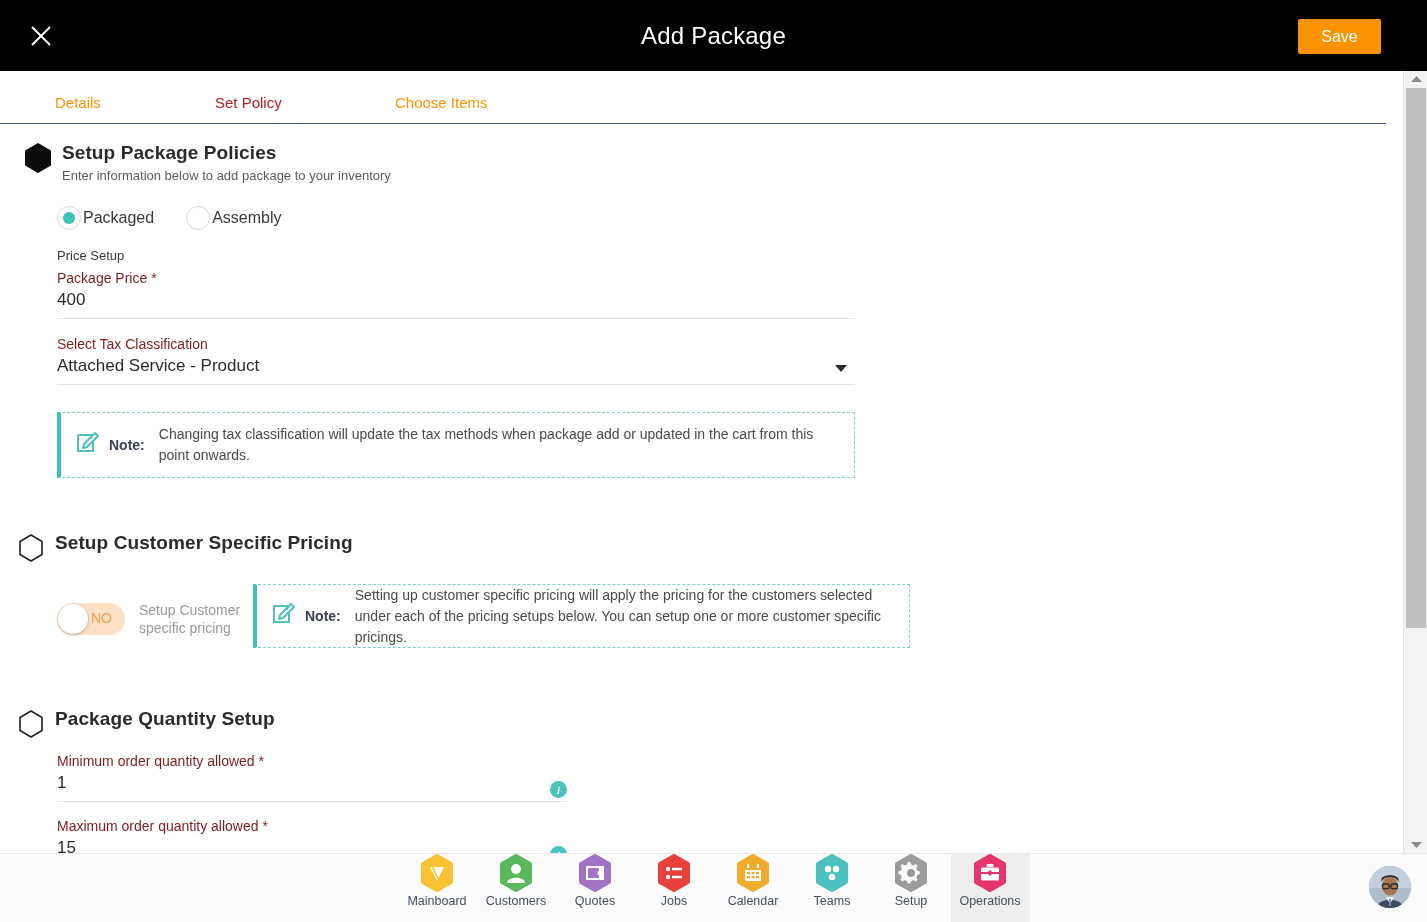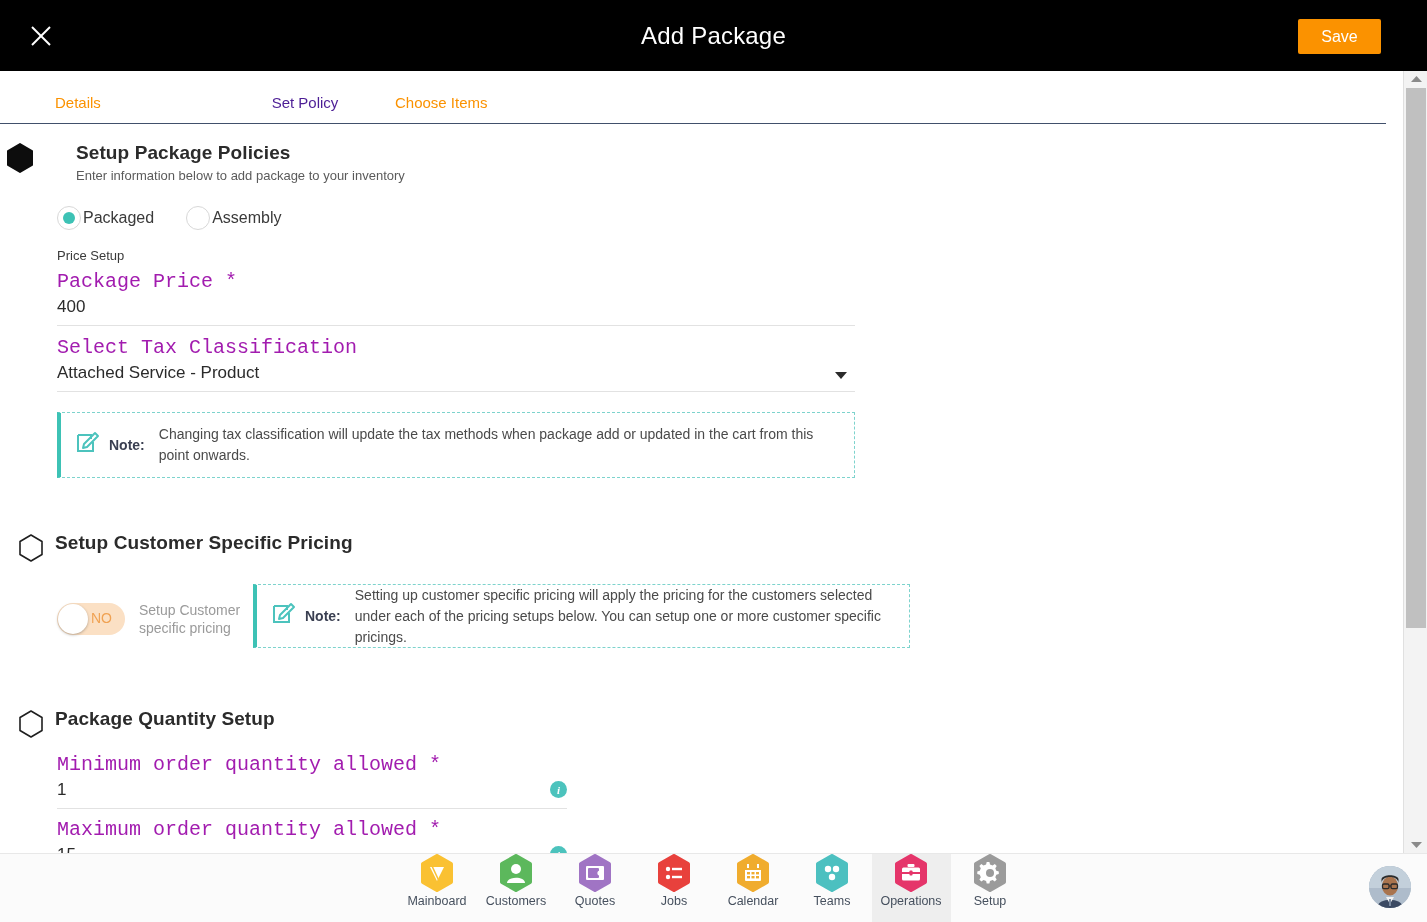--- a/index.html
+++ b/index.html
@@ -58,21 +58,21 @@
     padding-left: 55px;
   }
   .tab {
     font-size: 15px;
     color: #fb9200;
     padding: 23px 0 12px 0;
     cursor: pointer;
     white-space: nowrap;
   }
   .tab.t0 { width: 160px; text-align: left; }
-  .tab.t1 { width: 180px; color: #4c1d95; text-align: center; }
+  .tab.t1 { width: 180px; color: #b91c1c; text-align: left; }
   .tab.t2 { text-align: left; }
   .tab-underline {
     position: absolute; left: 0; top: 52px;
     width: 1386px; height: 1px;
     background: #41506b;
   }
   .tab-caret {
     position: absolute; left: 277px; top: 52px;
     width: 22px; height: 12px;
     overflow: hidden;
@@ -118,21 +118,21 @@
     background: #3dc2b5;
   }
   .radio-label {
     font-size: 16px; color: #3a3a3a; margin-left: 2px;
     cursor: pointer;
   }
 
   
   .field-group { position: relative; }
   .field-caption { font-size: 13px; color: #3a3a3a; }
-  .field-label { font-size: 20px; color: #a21caf; font-family: Liberation Mono, monospace; }
+  .field-label { font-size: 14px; color: #7f1d1d; }
   .field-value {
     font-size: 17px; color: #2b2b2b;
     padding-top: 4px; padding-bottom: 8px;
     border-bottom: 1px solid #e2e2e2;
     background: transparent; border-top: none; border-left: none; border-right: none;
     width: 100%;
     font-family: "Liberation Sans", sans-serif;
     outline: none;
   }
   .select-caret {
@@ -267,21 +267,21 @@
     <div class="tab-underline"></div>
     <div class="tab-caret">
       <svg width="22" height="12" viewBox="0 0 22 12">
         <polyline points="0,0 11,11 22,0" fill="none" stroke="#41506b" stroke-width="1.2"></polyline>
       </svg>
     </div>
   </div>
 
   <div class="body-scroll">
 
-    <div class="section-head" style="position:absolute; left:6px; top:18px;gap:32px;">
+    <div class="section-head" style="position:absolute; left:24px; top:18px;">
       <div class="hex">
         <svg width="28" height="30" viewBox="0 0 28 30">
           <path d="M14 1 L26 8 L26 22 L14 29 L2 22 L2 8 Z" fill="#0d0d0d" stroke="#0d0d0d" stroke-width="2" stroke-linejoin="round"></path>
         </svg>
       </div>
       <div class="sec-text">
         <div class="sec-title">Setup Package Policies</div>
         <div class="sec-sub">Enter information below to add package to your inventory</div>
       </div>
     </div>
@@ -464,42 +464,42 @@
           <svg width="38" height="38" viewBox="0 0 38 38">
             <path d="M19 2 L33 10 L33 28 L19 36 L5 28 L5 10 Z" fill="#4cc0c0" stroke="#4cc0c0" stroke-width="4" stroke-linejoin="round"></path>
             <circle cx="15" cy="15" r="3.2" fill="#ffffff"></circle>
             <circle cx="23" cy="15" r="3.2" fill="#ffffff"></circle>
             <circle cx="19" cy="23" r="3.2" fill="#ffffff"></circle>
           </svg>
         </div>
         <div class="nav-label">Teams</div>
       </div>
 
+      <div class="nav-item">
+        <div class="nav-ico">
+          <svg width="38" height="38" viewBox="0 0 38 38">
+            <path d="M19 2 L33 10 L33 28 L19 36 L5 28 L5 10 Z" fill="#9b9b9b" stroke="#9b9b9b" stroke-width="4" stroke-linejoin="round"></path>
+            <path d="M19 10.5 l2.6 1 l2.2 -1.4 l1.9 1.9 l-1.4 2.2 l1 2.6 l2.5 .6 v2.7 l-2.5 .6 l-1 2.6 l1.4 2.2 l-1.9 1.9 l-2.2 -1.4 l-2.6 1 l-.6 2.5 h-2.7 l-.6 -2.5 l-2.6 -1 l-2.2 1.4 l-1.9 -1.9 l1.4 -2.2 l-1 -2.6 l-2.5 -.6 v-2.7 l2.5 -.6 l1 -2.6 l-1.4 -2.2 l1.9 -1.9 l2.2 1.4 l2.6 -1 l.6 -2.5 h2.7 Z" fill="#ffffff"></path>
+            <circle cx="19" cy="19" r="4" fill="#9b9b9b"></circle>
+          </svg>
+        </div>
+        <div class="nav-label">Setup</div>
+      </div>
+
       <div class="nav-item active">
         <div class="nav-ico">
           <svg width="38" height="38" viewBox="0 0 38 38">
             <path d="M19 2 L33 10 L33 28 L19 36 L5 28 L5 10 Z" fill="#e5356a" stroke="#e5356a" stroke-width="4" stroke-linejoin="round"></path>
             <rect x="15.5" y="10" width="7" height="3" rx="1" fill="#ffffff"></rect>
             <rect x="10" y="13.5" width="18" height="13" rx="1.5" fill="#ffffff"></rect>
             <rect x="10" y="18" width="18" height="2" fill="#e5356a"></rect>
             <rect x="17.5" y="16.5" width="3" height="5" rx="0.8" fill="#e5356a"></rect>
           </svg>
         </div>
         <div class="nav-label">Operations</div>
-      </div>
-
-      <div class="nav-item">
-        <div class="nav-ico">
-          <svg width="38" height="38" viewBox="0 0 38 38">
-            <path d="M19 2 L33 10 L33 28 L19 36 L5 28 L5 10 Z" fill="#9b9b9b" stroke="#9b9b9b" stroke-width="4" stroke-linejoin="round"></path>
-            <path d="M19 10.5 l2.6 1 l2.2 -1.4 l1.9 1.9 l-1.4 2.2 l1 2.6 l2.5 .6 v2.7 l-2.5 .6 l-1 2.6 l1.4 2.2 l-1.9 1.9 l-2.2 -1.4 l-2.6 1 l-.6 2.5 h-2.7 l-.6 -2.5 l-2.6 -1 l-2.2 1.4 l-1.9 -1.9 l1.4 -2.2 l-1 -2.6 l-2.5 -.6 v-2.7 l2.5 -.6 l1 -2.6 l-1.4 -2.2 l1.9 -1.9 l2.2 1.4 l2.6 -1 l.6 -2.5 h2.7 Z" fill="#ffffff"></path>
-            <circle cx="19" cy="19" r="4" fill="#9b9b9b"></circle>
-          </svg>
-        </div>
-        <div class="nav-label">Setup</div>
       </div>
 
     </div>
 
     <div class="avatar">
       <svg width="42" height="42" viewBox="0 0 42 42">
         <rect width="42" height="42" fill="#aebccb"></rect>
         <rect x="0" y="0" width="42" height="22" fill="#c3d0db"></rect>
         <path d="M8 42 C8 31 34 31 34 42 Z" fill="#3c4a63"></path>
         <path d="M17 31 L21 38 L25 31 Z" fill="#f2f2f2"></path>

